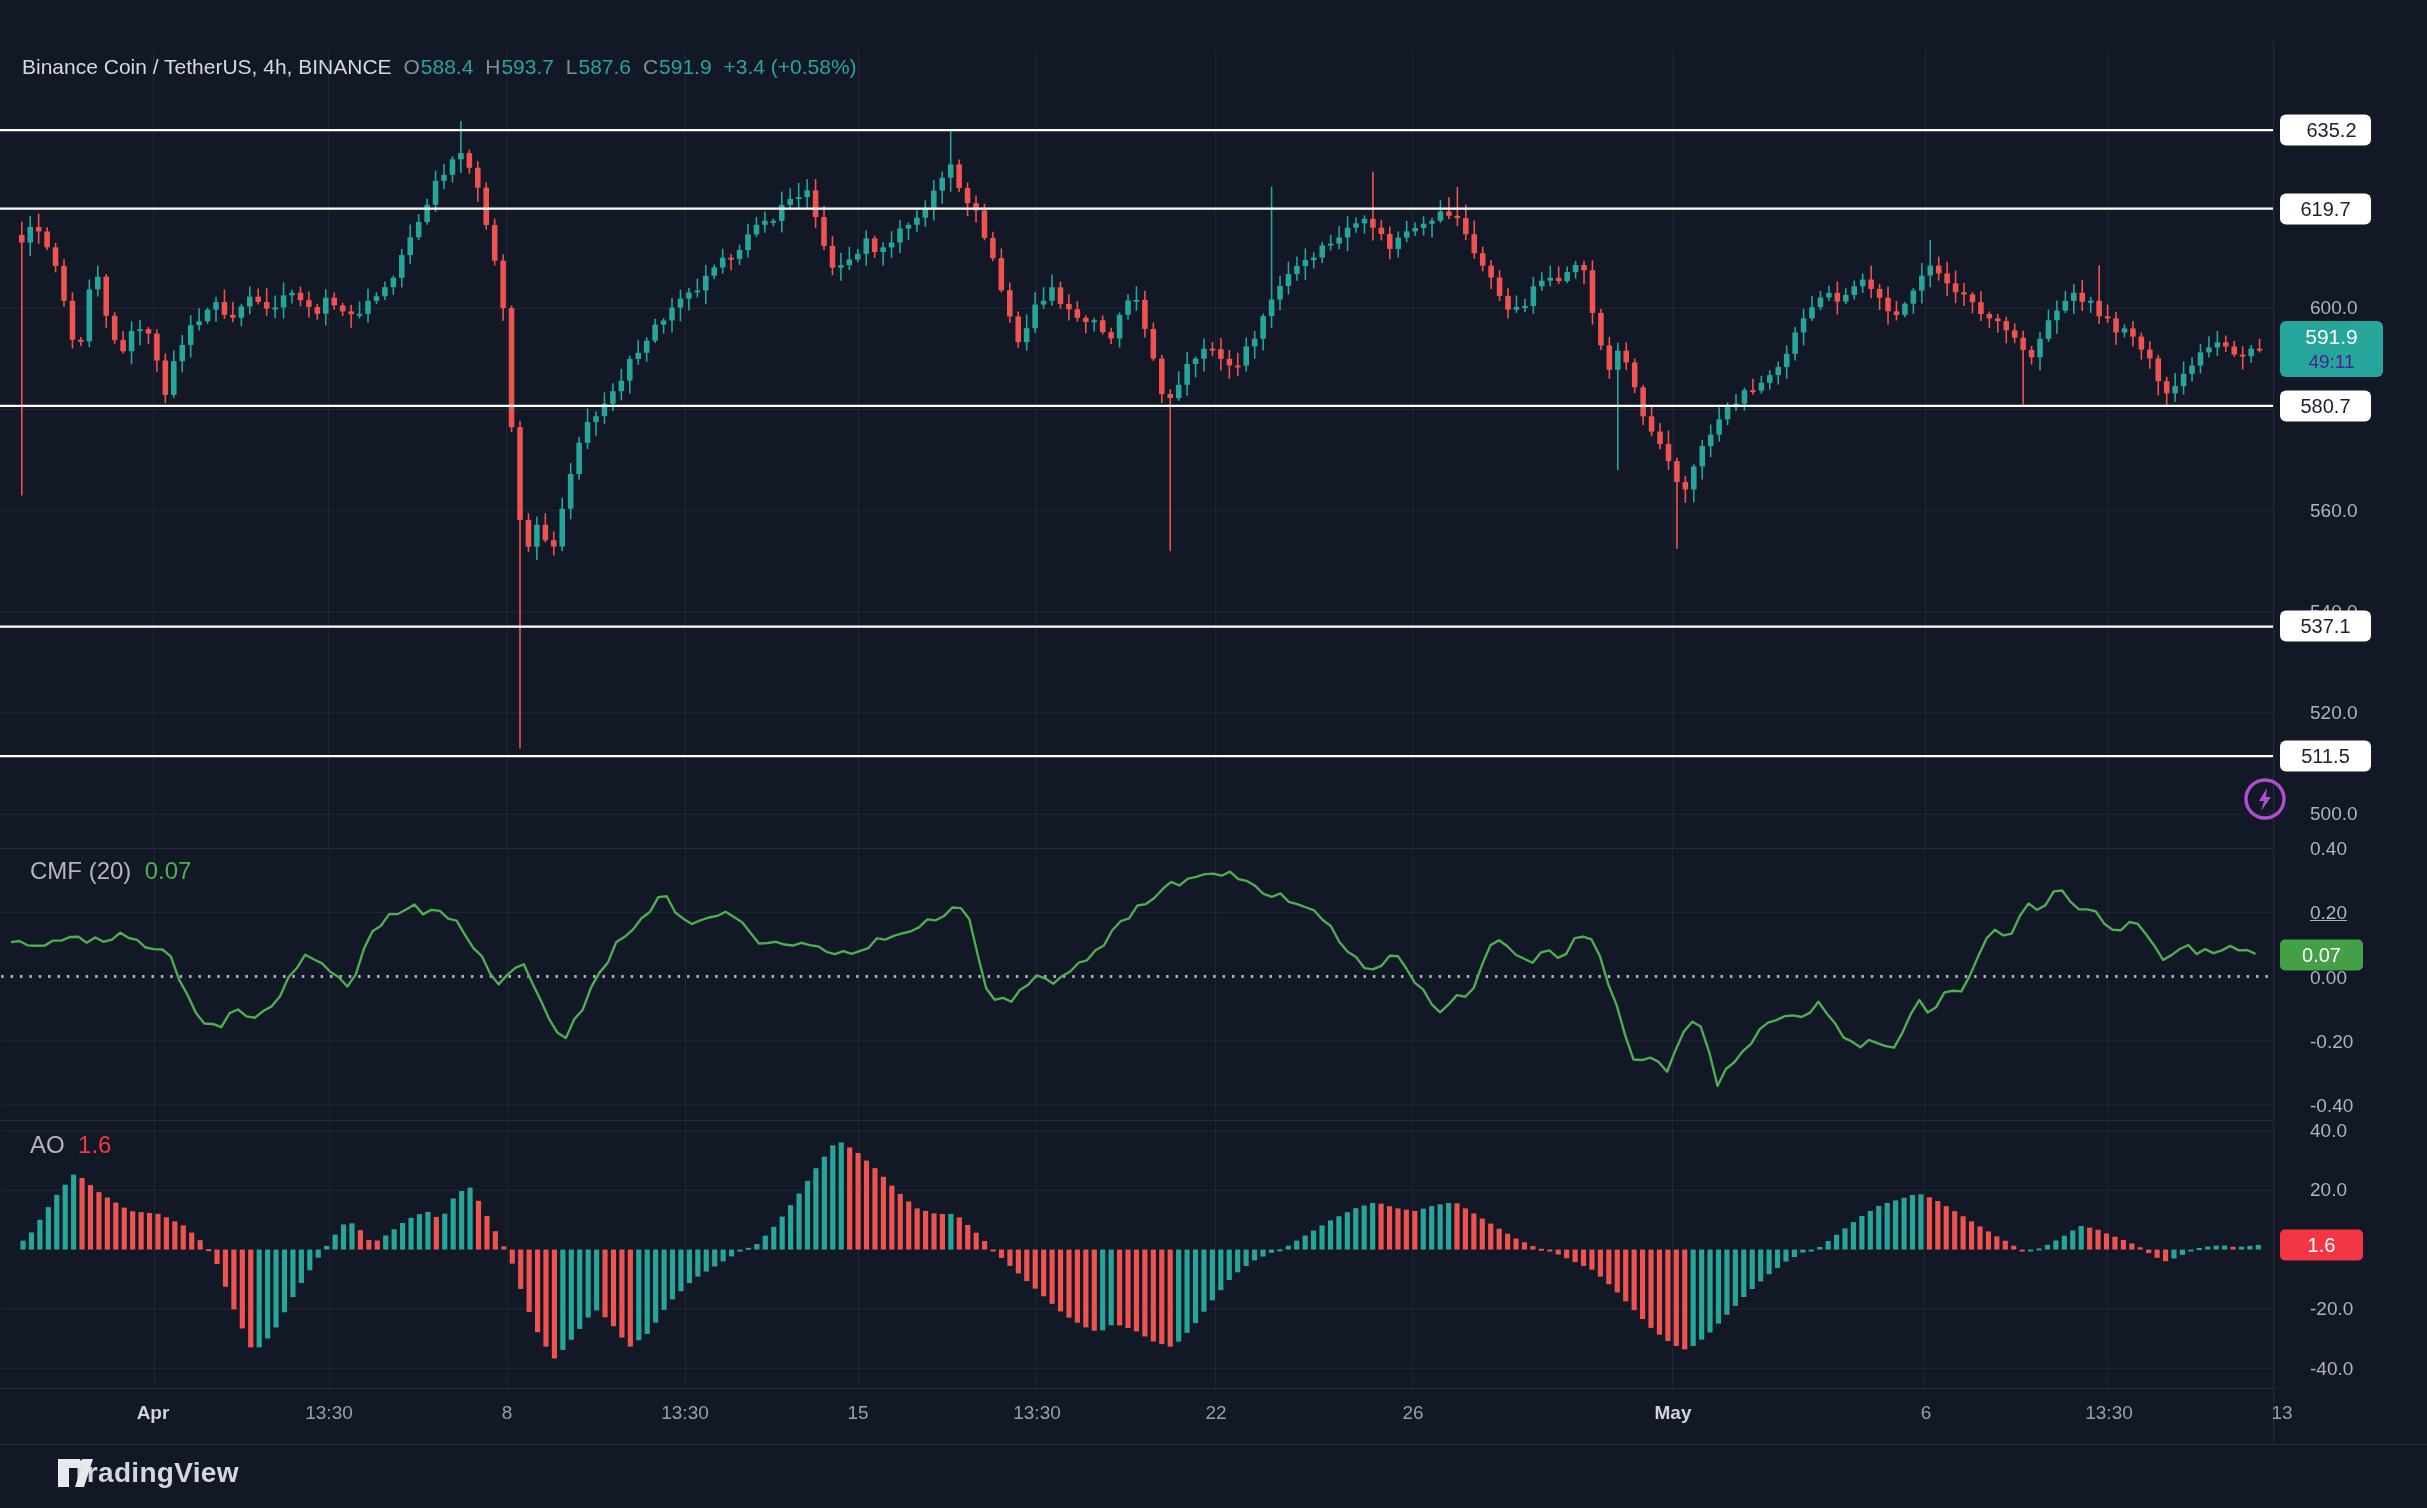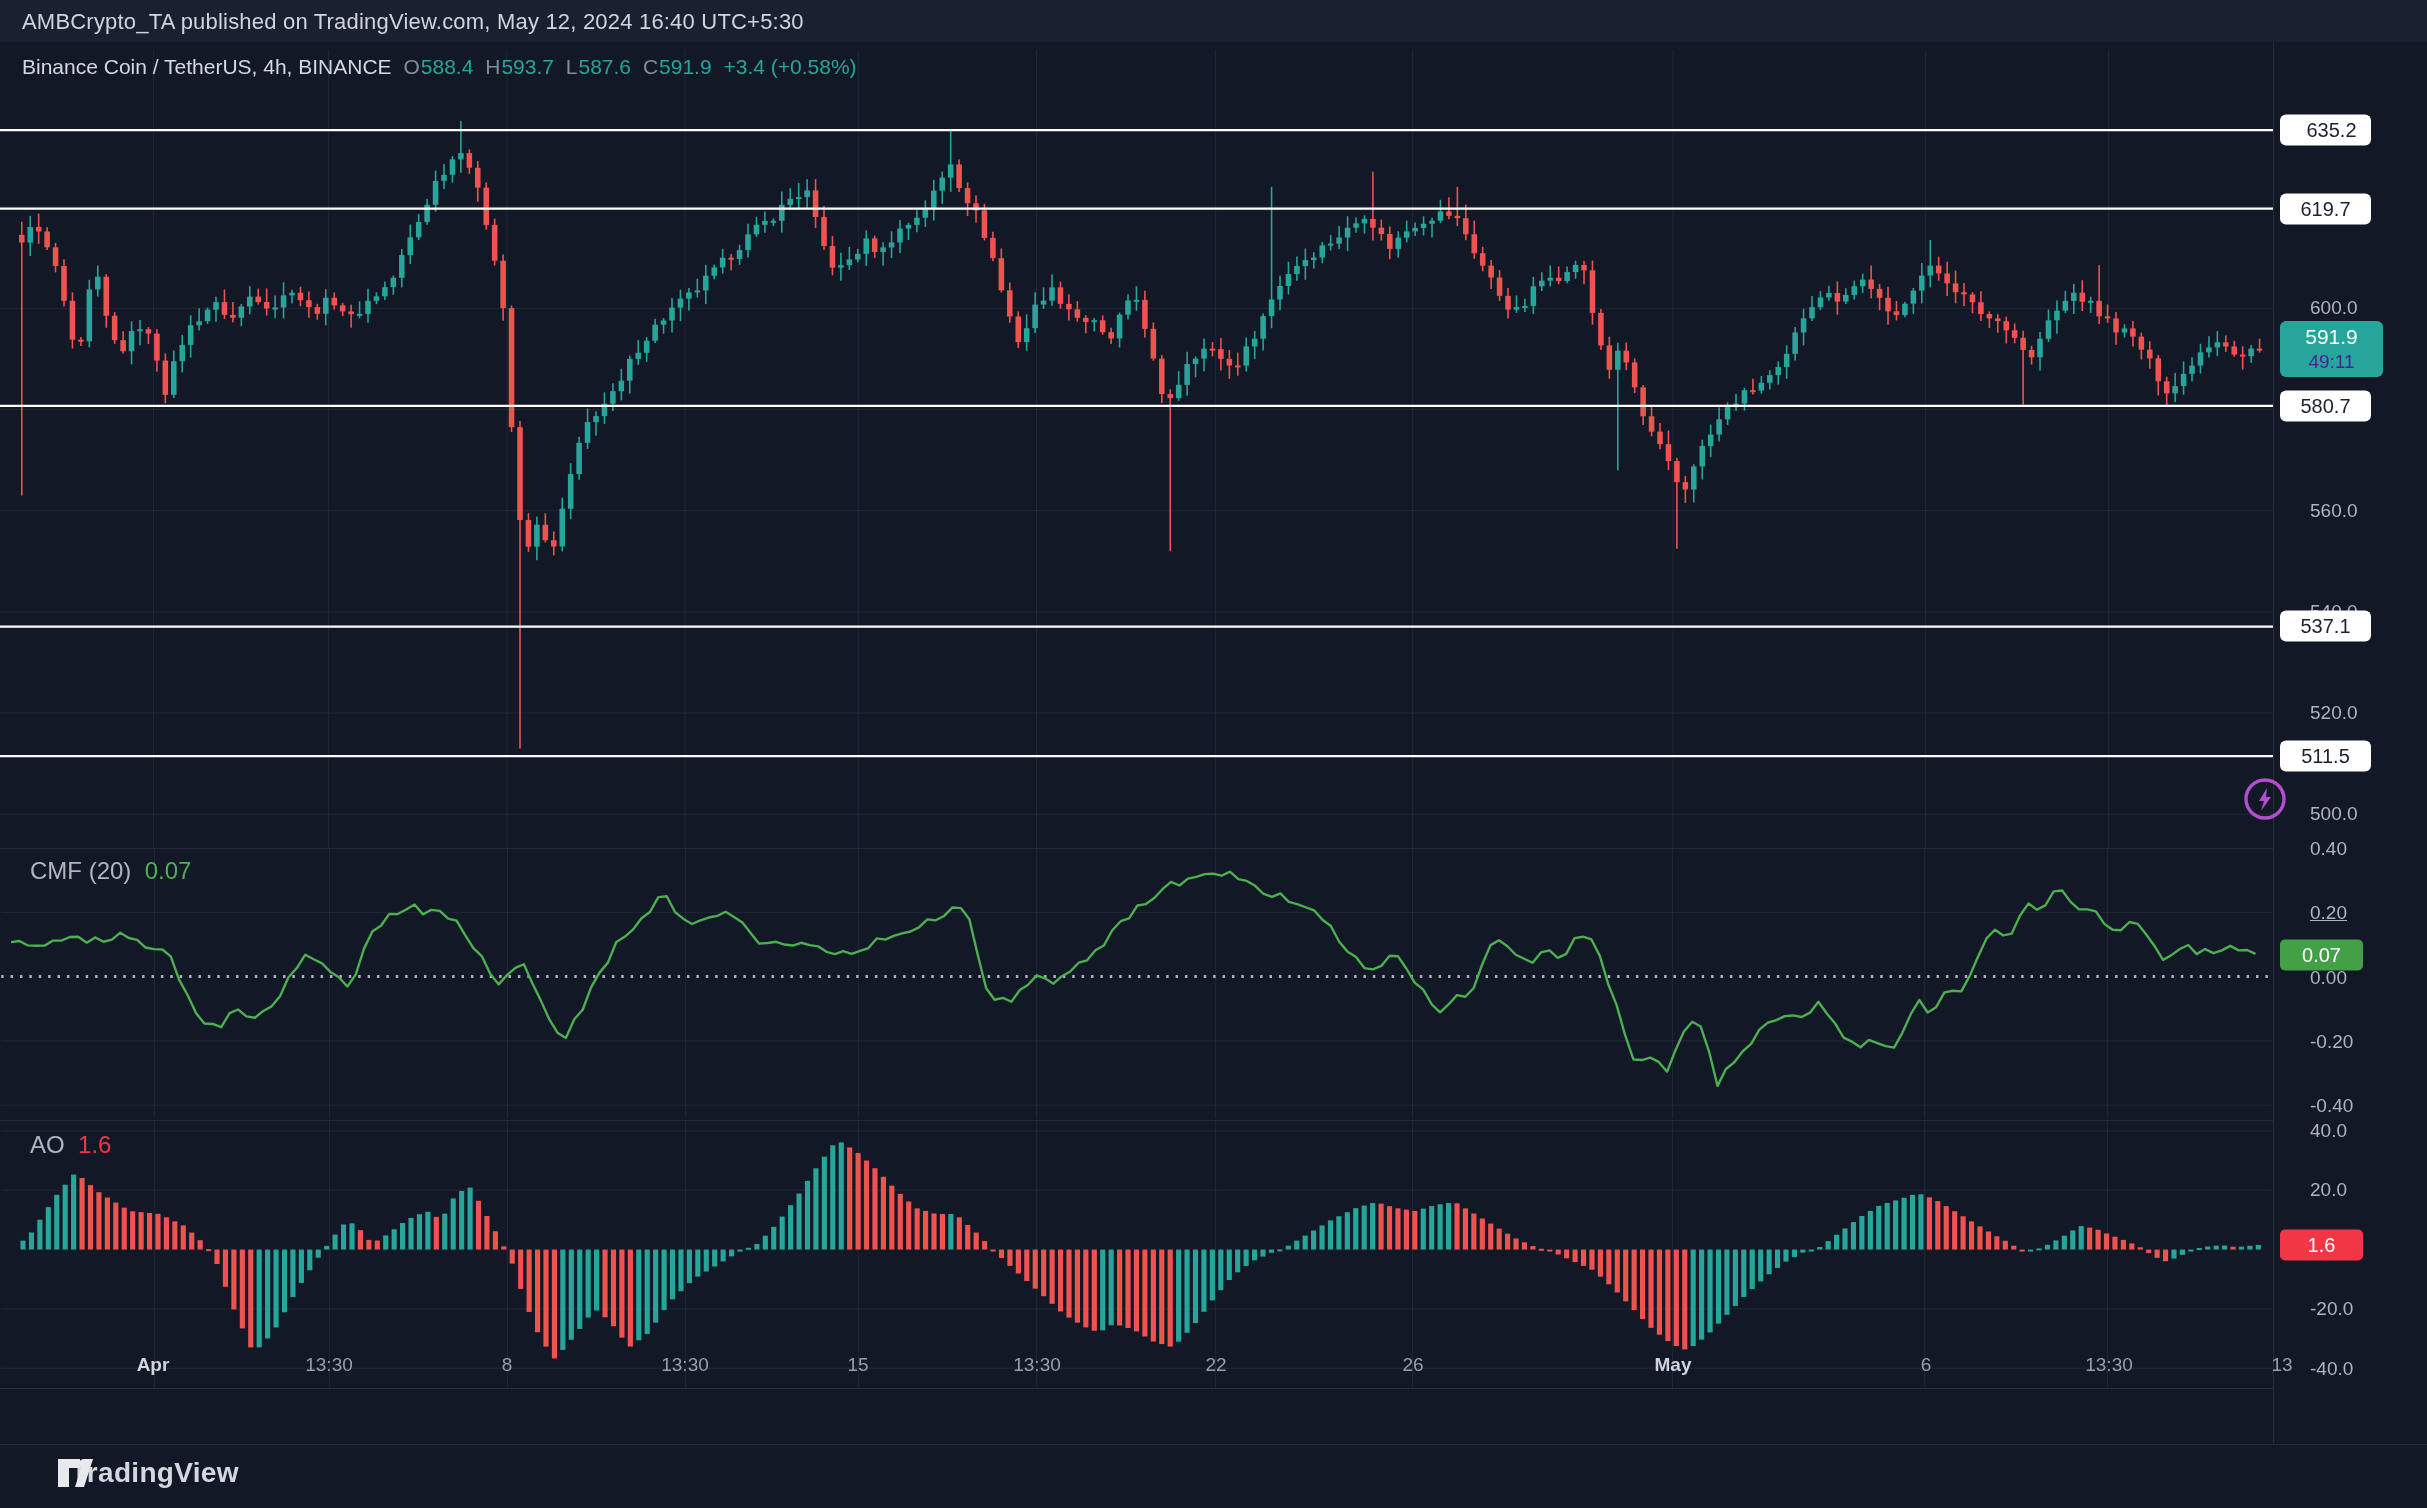--- a/index.html
+++ b/index.html
@@ -25,35 +25,32 @@
         background:#fff;color:#1b2130;font-size:20px;display:flex;align-items:center;justify-content:center;padding:0 8px;box-sizing:border-box;}
   #cur-pill{position:absolute;left:6px;width:103px;border-radius:6px;background:#26a69a;color:#fff;text-align:center;padding:3px 0 4px;}
   #cur-pill .p{font-size:21px;line-height:26px;}
   #cur-pill .cd{font-size:19px;line-height:23px;color:#4c1d95;}
   .ind-pill{position:absolute;left:6px;transform:translateY(-50%);min-width:83px;height:31px;border-radius:5px;
         color:#fff;font-size:20px;display:flex;align-items:center;justify-content:center;}
   
   .pane-label{position:absolute;left:30px;font-size:24px;color:#b2b5be;white-space:nowrap;}
   .pane-label b{font-weight:normal;}
   
-  #timeaxis{position:absolute;left:0;top:1340px;width:2273px;height:71px;}
+  #timeaxis{position:absolute;left:0;top:1388px;width:2273px;height:71px;}
   .tlab{position:absolute;top:14px;transform:translateX(-50%);font-size:19px;color:#9a9eaa;}
   .tlab.major{color:#d1d4dc;font-weight:bold;}
   #footer-sep{position:absolute;left:0;top:1444px;width:100%;height:0;border-top:1px solid #272c3a;}
   #logo{position:absolute;left:57px;top:1457px;display:flex;align-items:center;}
   #logo .txt{margin-left:14px;font-size:28px;color:#d4d7de;font-weight:600;letter-spacing:0.3px;}
 </style>
 </head>
 <body>
 
 <div id="app">
 
-  <div id="pubbar">
-    <div class="t">AMBCrypto_TA published on TradingView.com, May 12, 2024 16:40 UTC+5:30</div>
-  </div>
 
   <div id="symrow">
     <span>Binance Coin / TetherUS, 4h, BINANCE</span>
     <span class="lab">O</span><span class="val" style="margin-left:-5px">588.4</span>
     <span class="lab">H</span><span class="val" style="margin-left:-5px">593.7</span>
     <span class="lab">L</span><span class="val" style="margin-left:-5px">587.6</span>
     <span class="lab">C</span><span class="val" style="margin-left:-5px">591.9</span>
     <span class="val">+3.4 (+0.58%)</span>
   </div>
 

